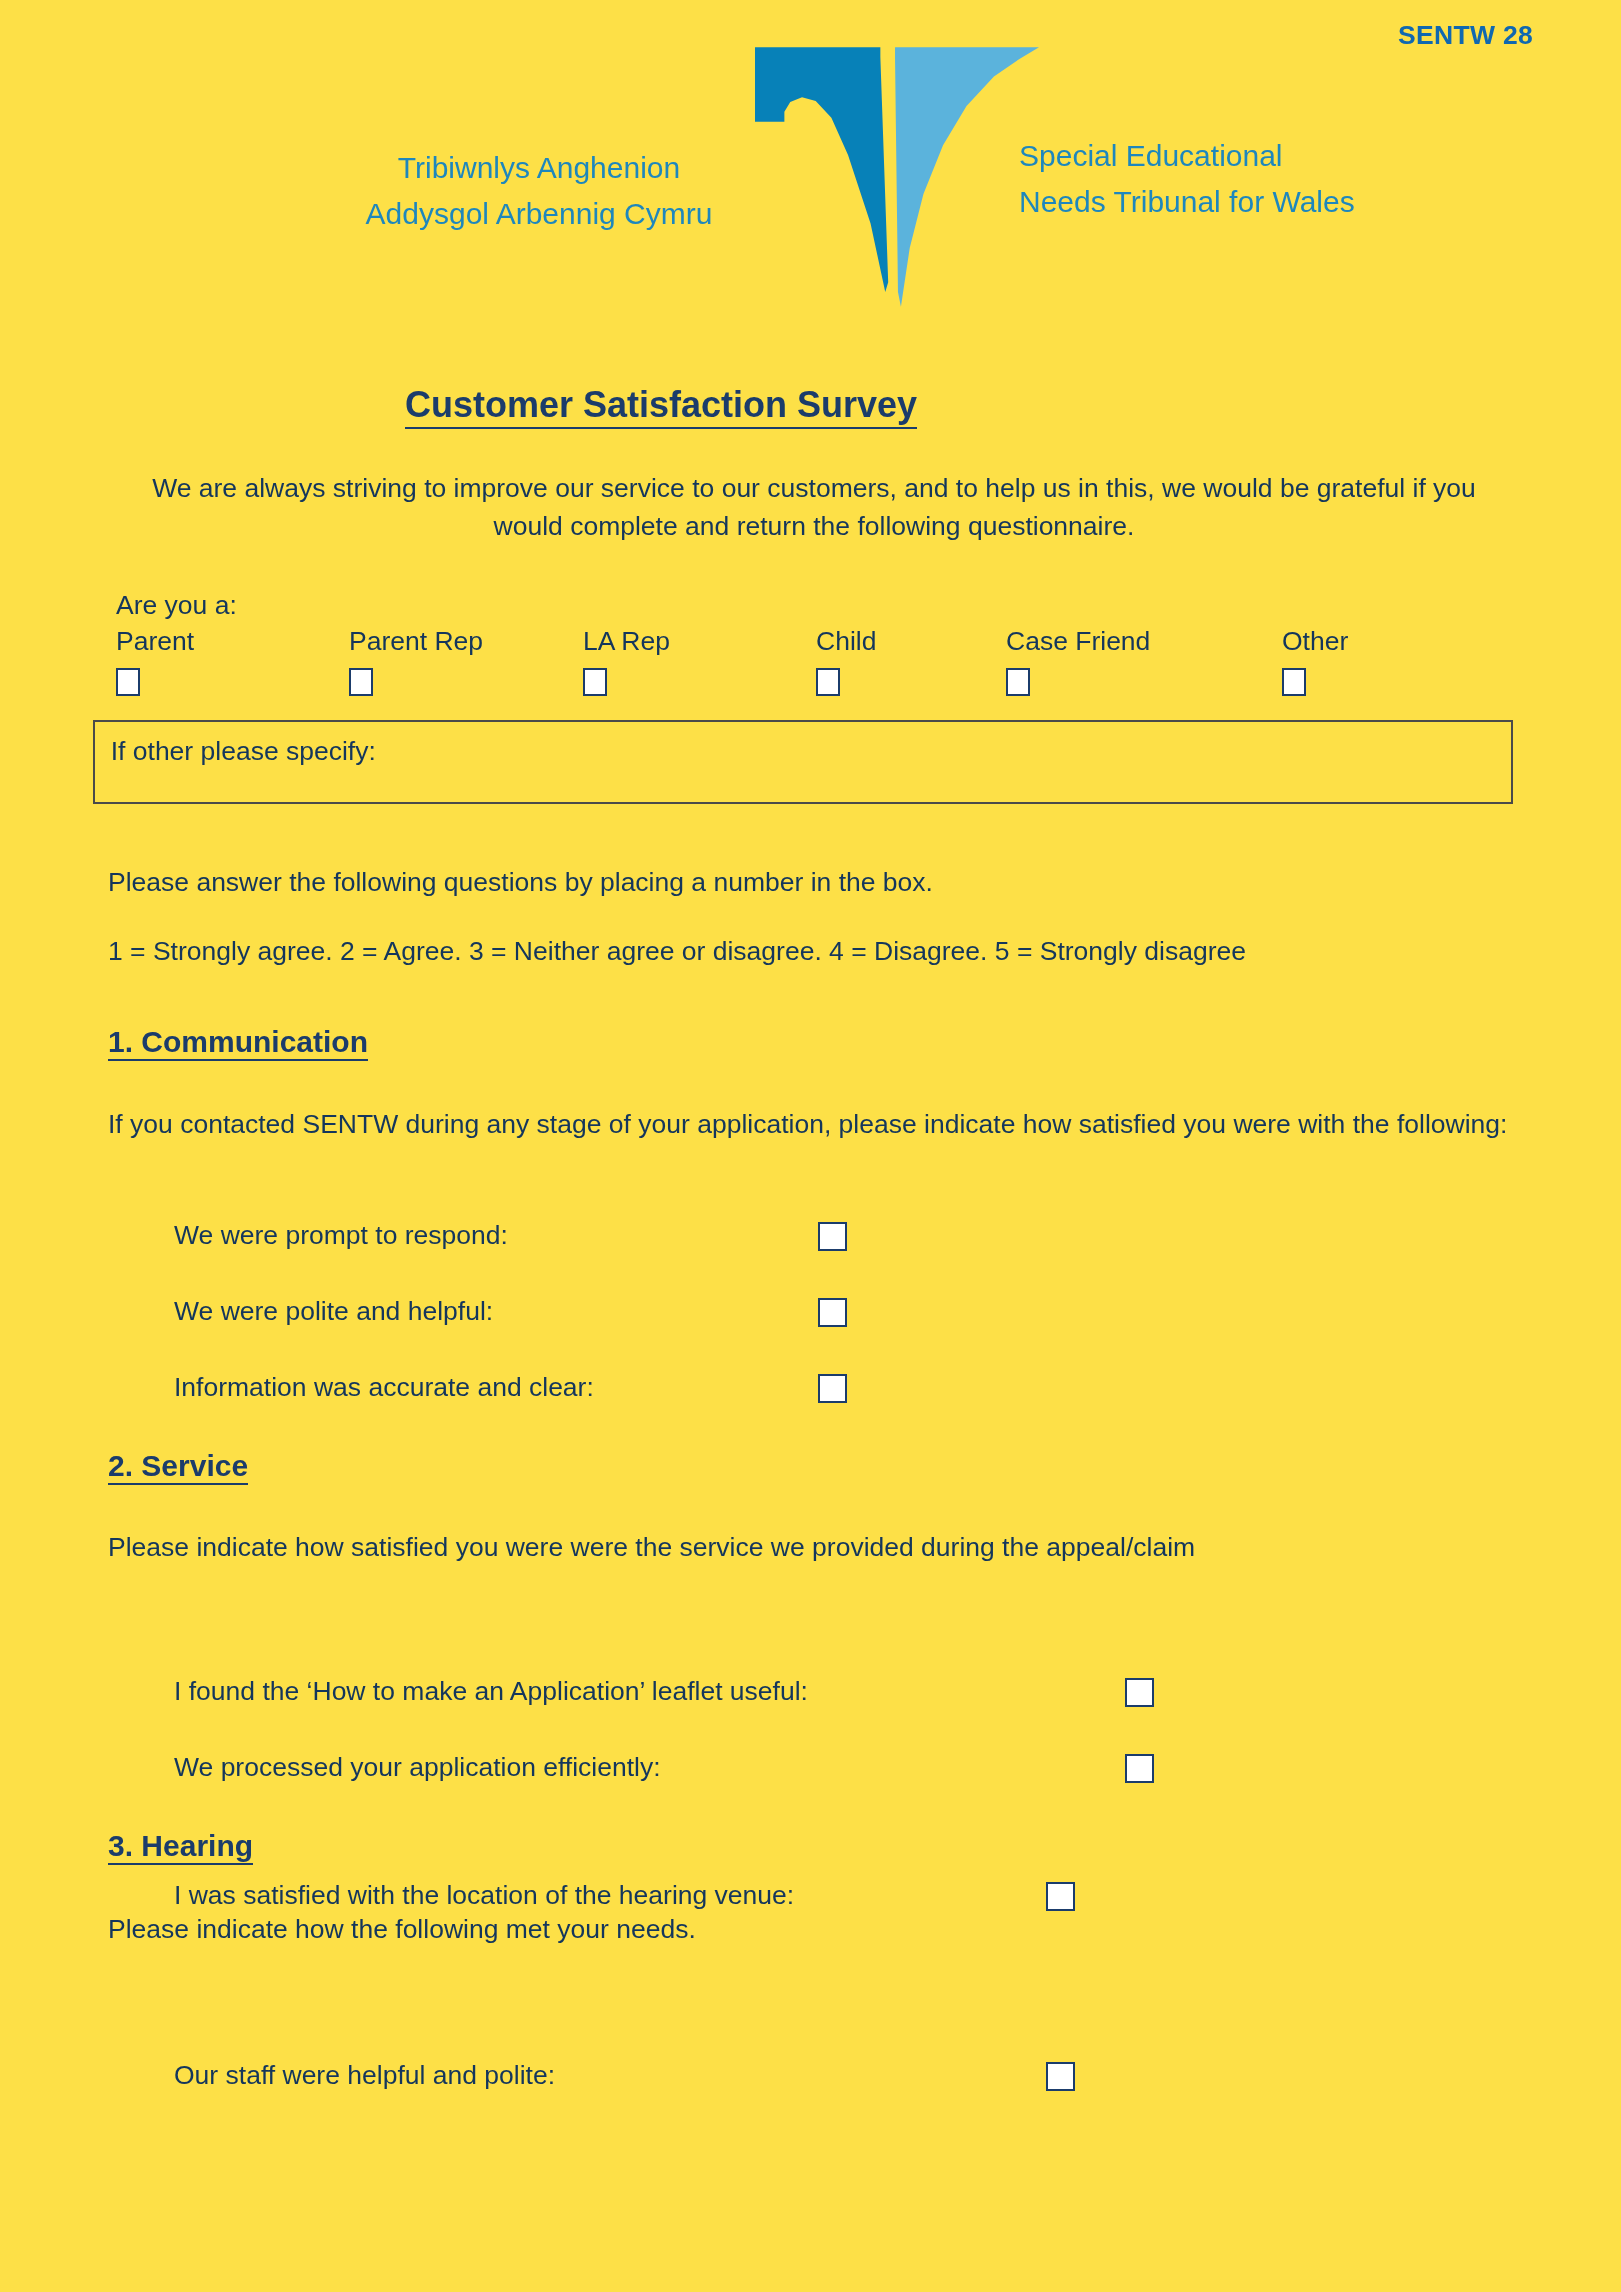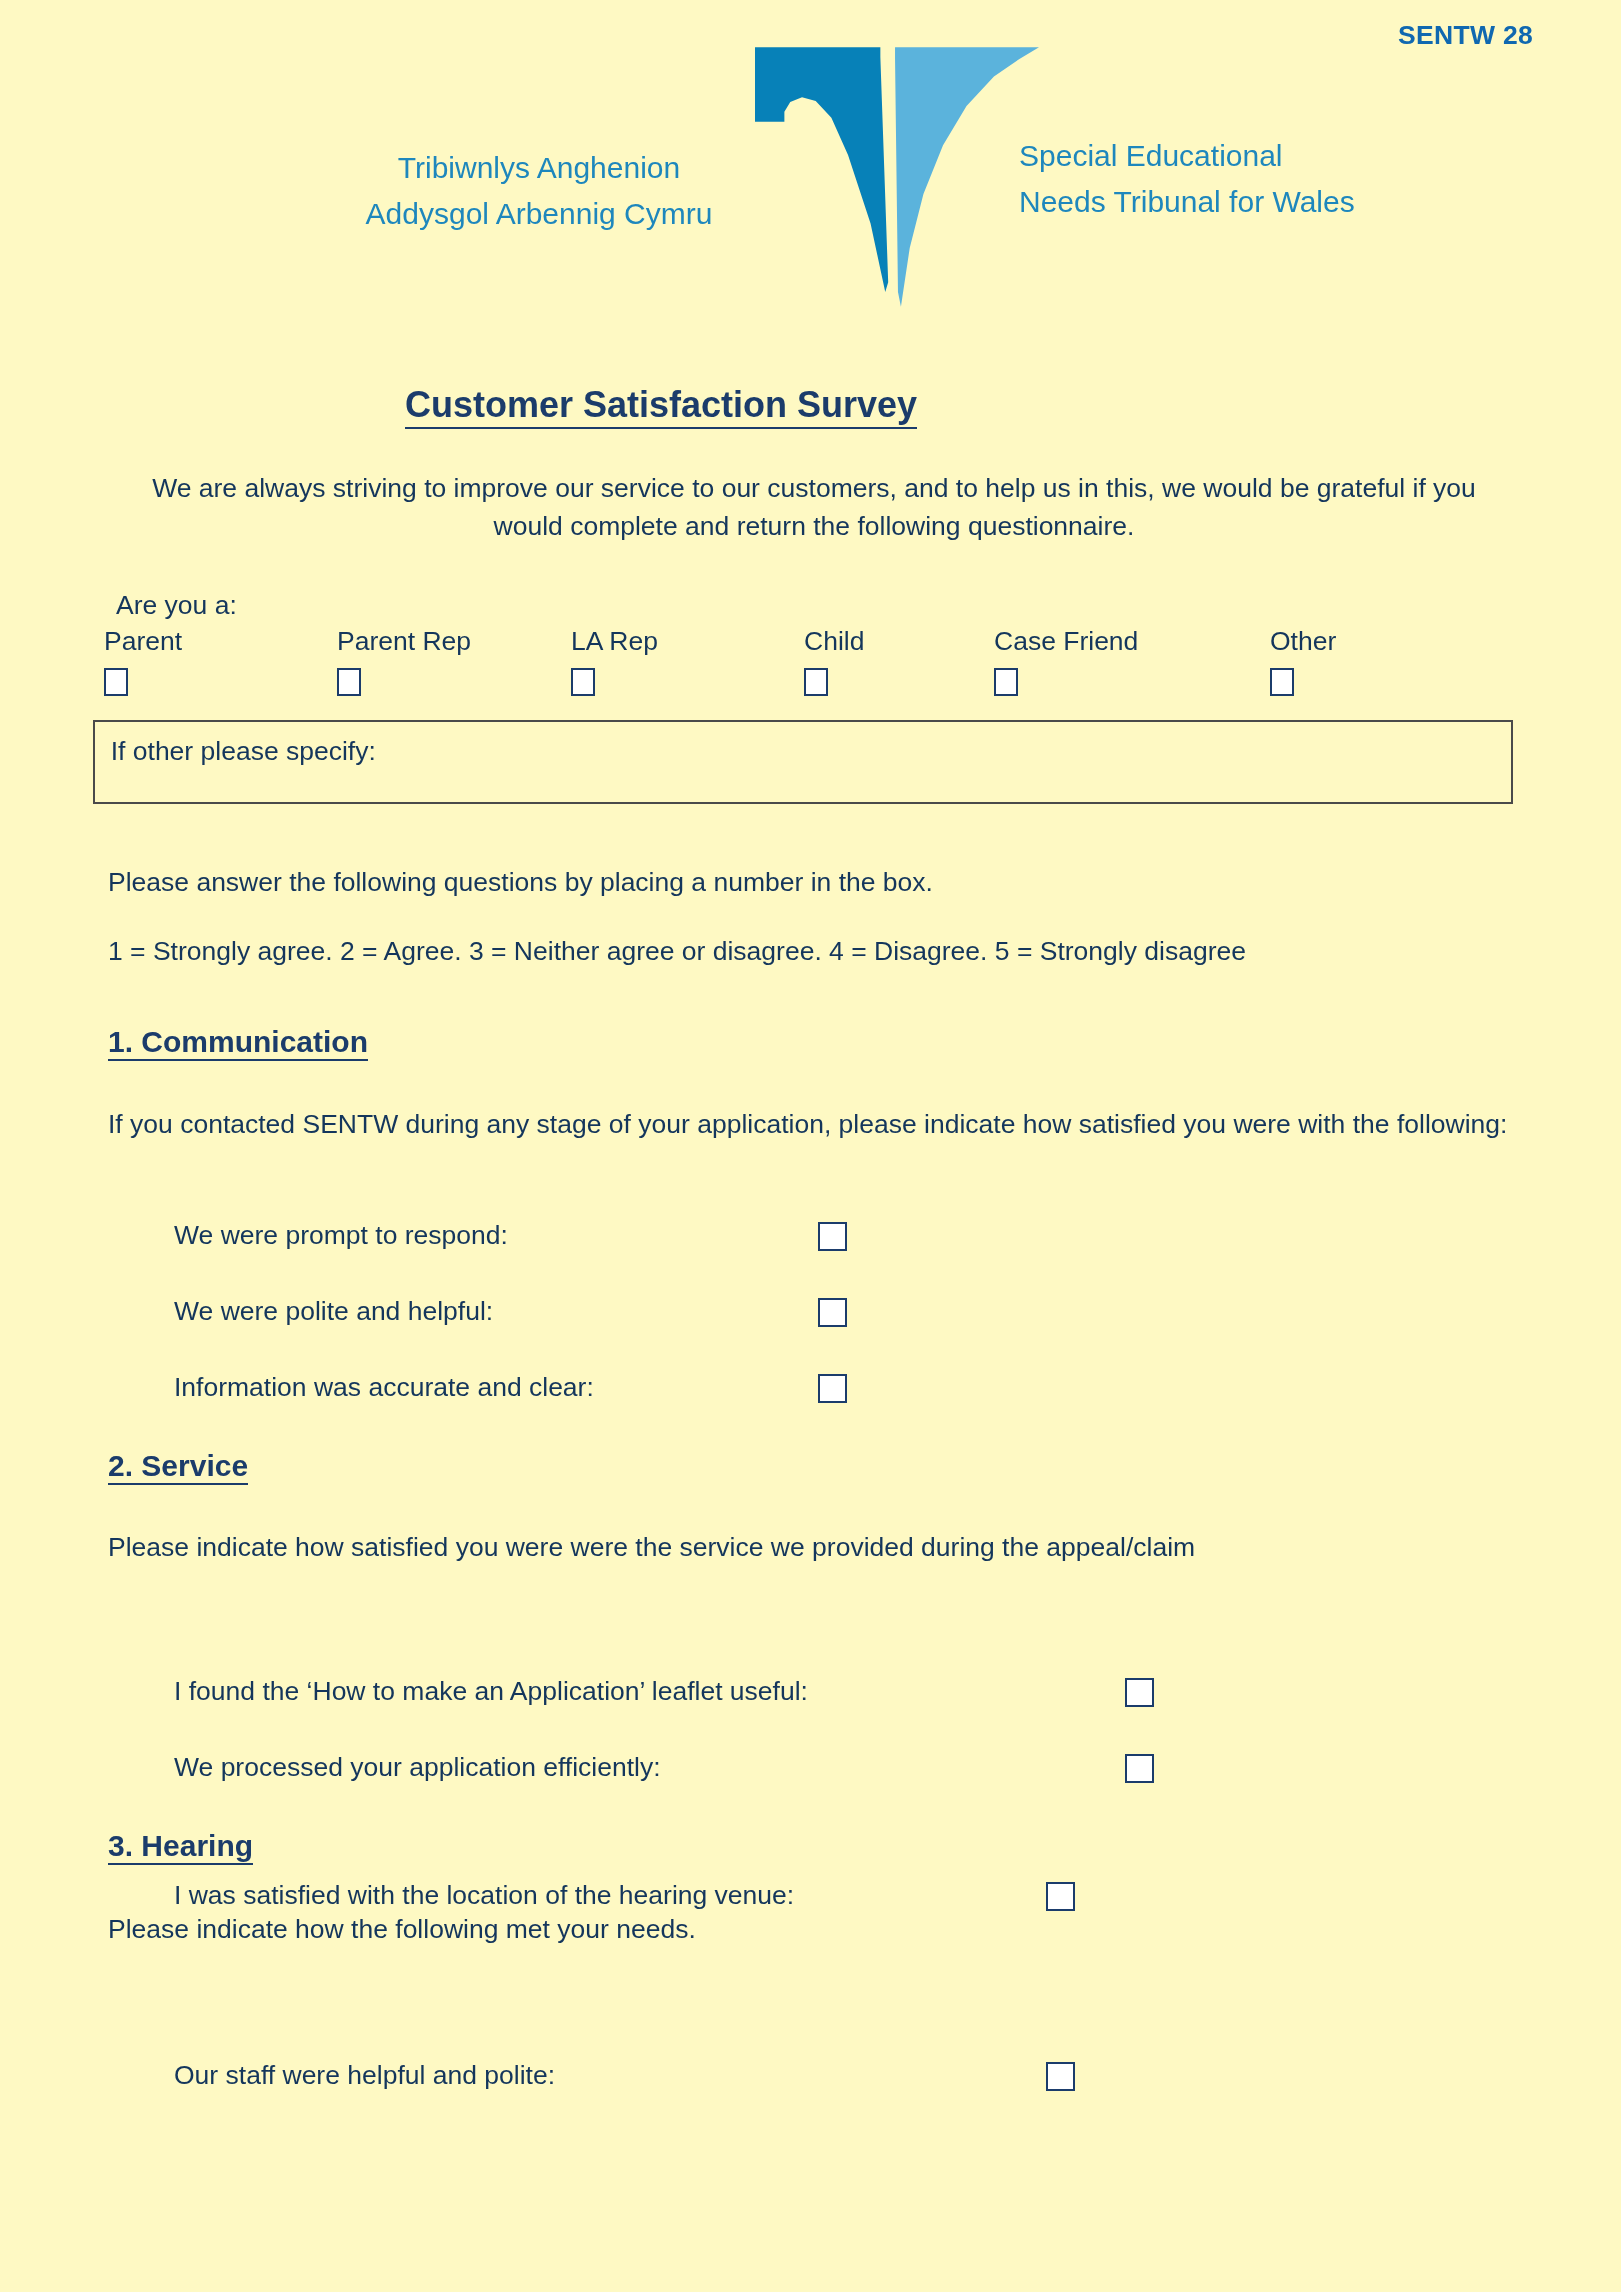--- a/index.html
+++ b/index.html
@@ -8,21 +8,21 @@
     background: #ffffff;
   }
   body {
     font-family: "Liberation Sans", sans-serif;
     color: #14365c;
   }
   .page {
     position: relative;
     width: 1621px;
     height: 2293px;
-    background: #fef9c3;
+    background: #fde047;
     overflow: hidden;
     box-sizing: border-box;
   }
 
   
   .doc-code {
     position: absolute;
     top: 19.6px;
     right: 88px;
     font-size: 26.5px;
@@ -101,21 +101,21 @@
   .areyou-label {
     position: absolute;
     top: 590px;
     left: 116px;
     font-size: 26.5px;
     color: #14365c;
   }
   .role-row {
     position: absolute;
     top: 628px;
-    left: 104px;
+    left: 116px;
     width: 1402px;
     height: 78px;
   }
   .role-item {
     position: absolute;
     top: 0;
   }
   .role-label {
     font-size: 26.5px;
     color: #14365c;

